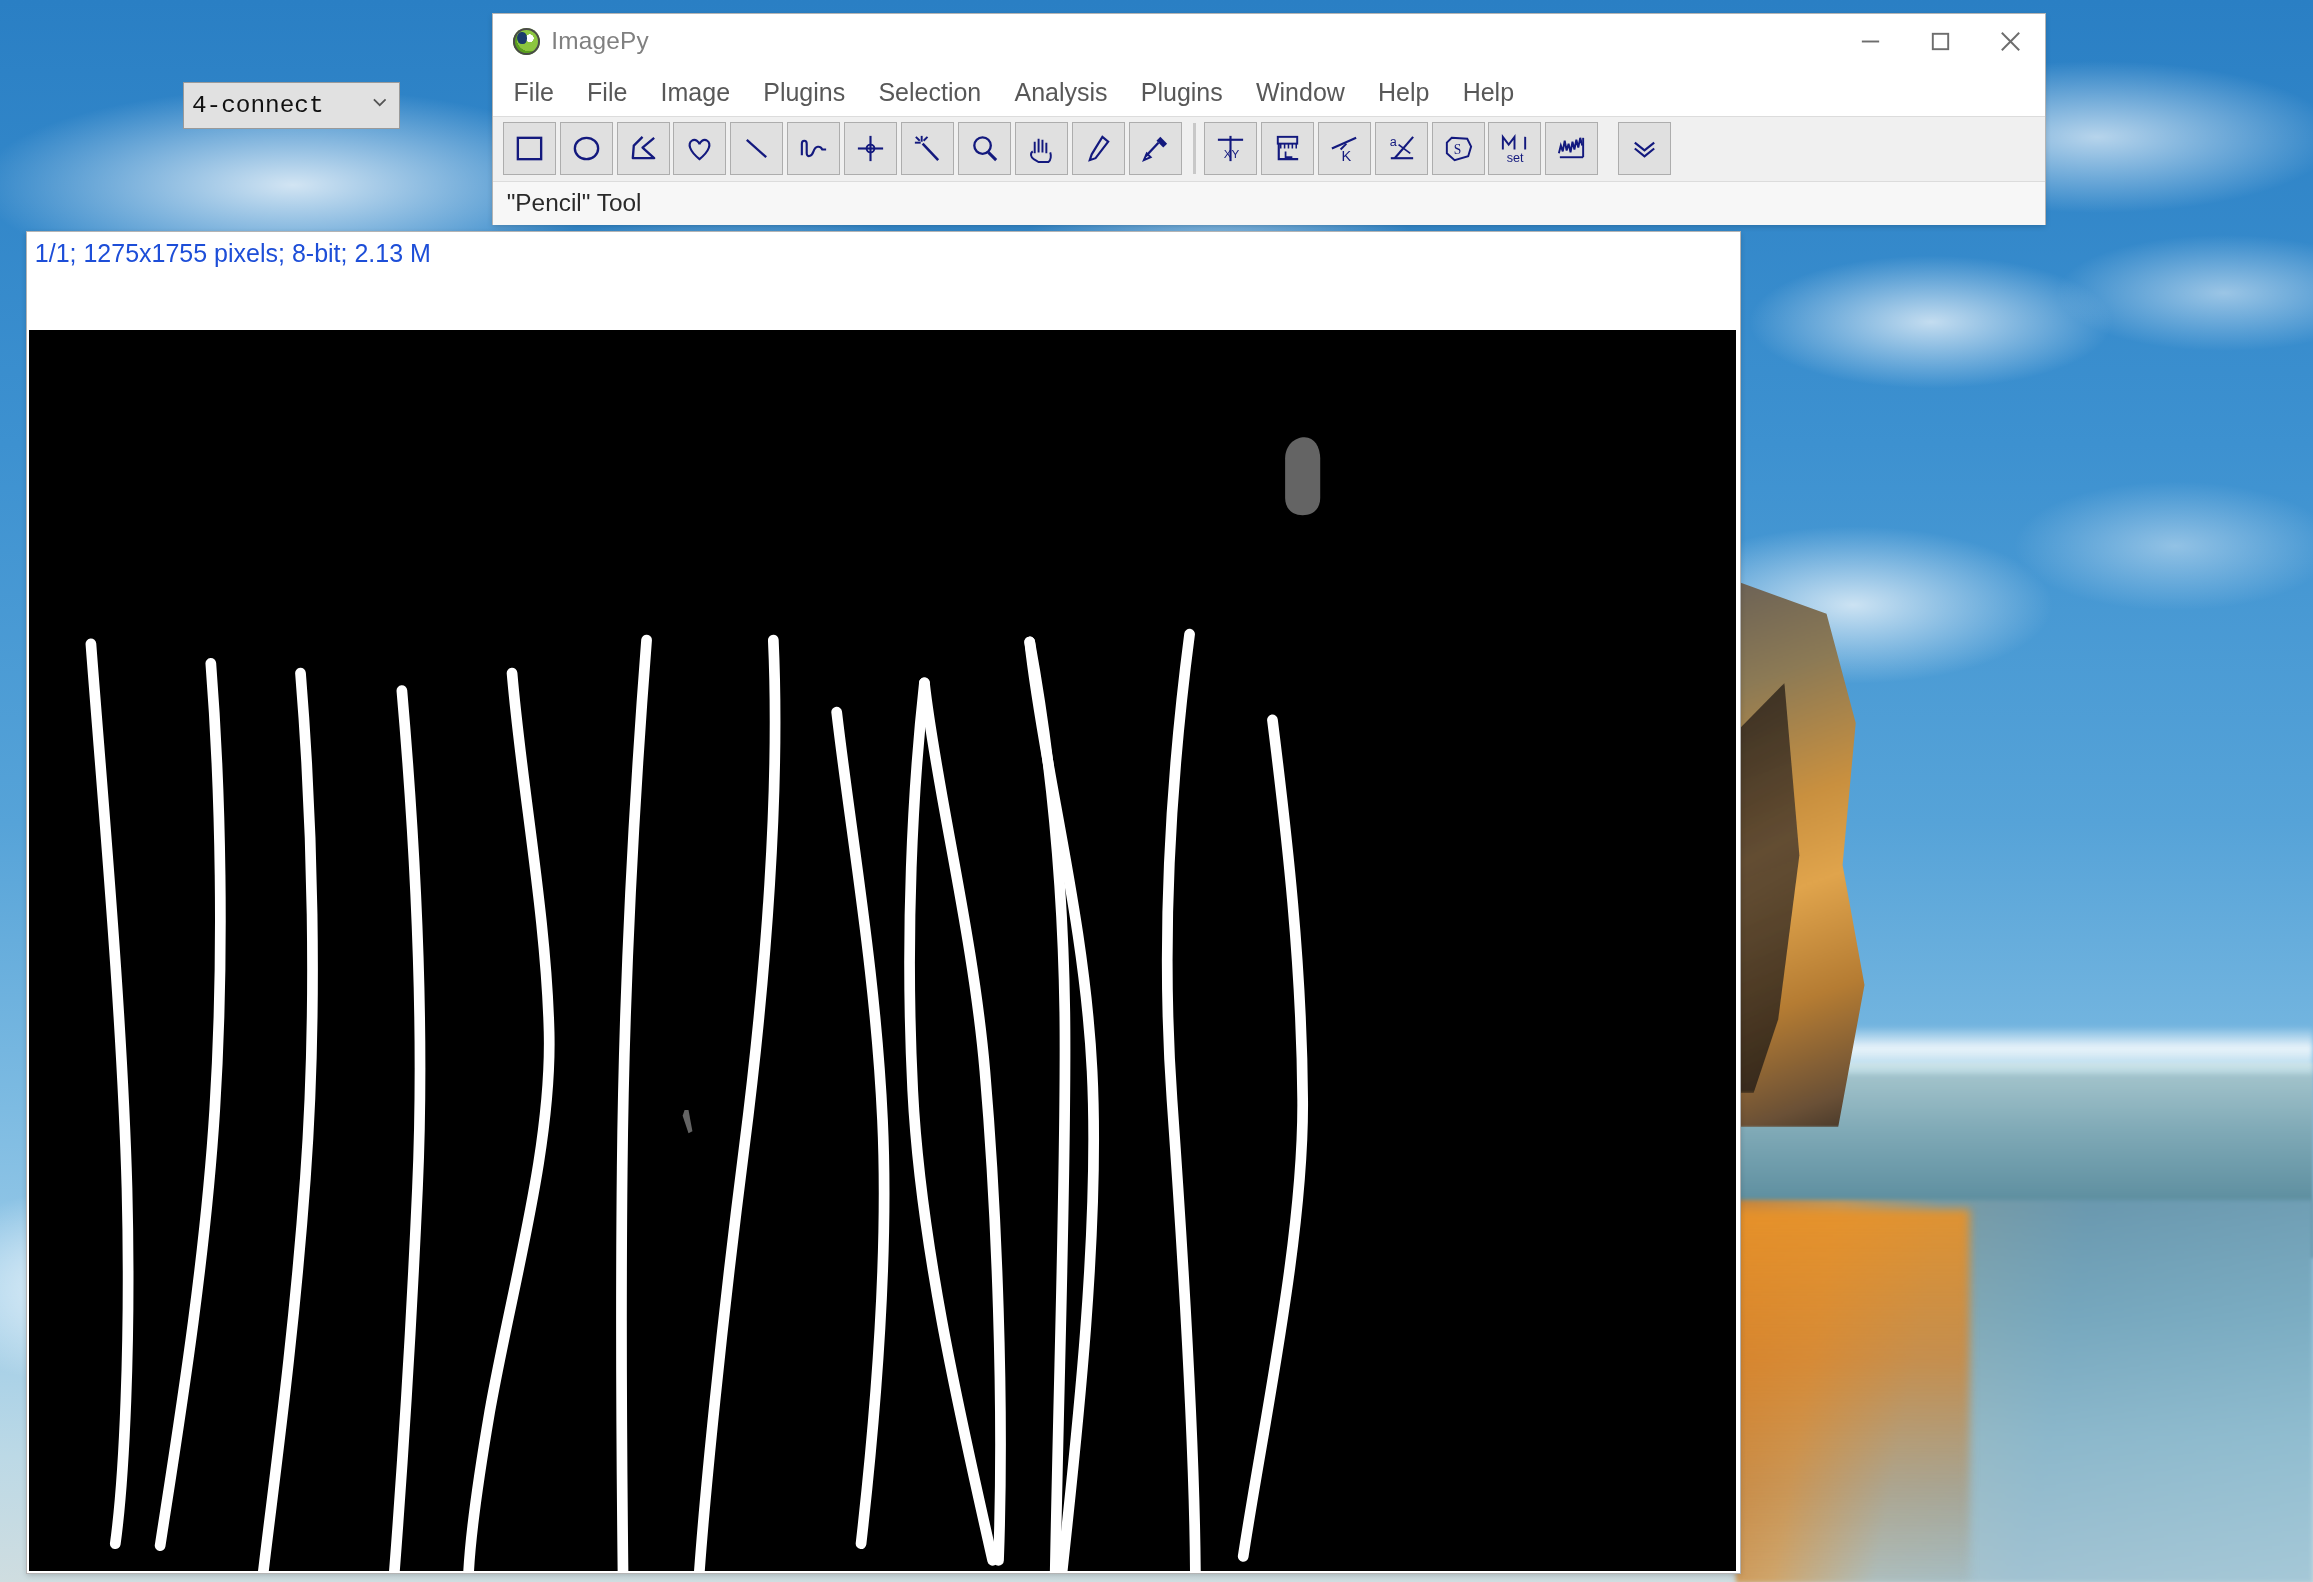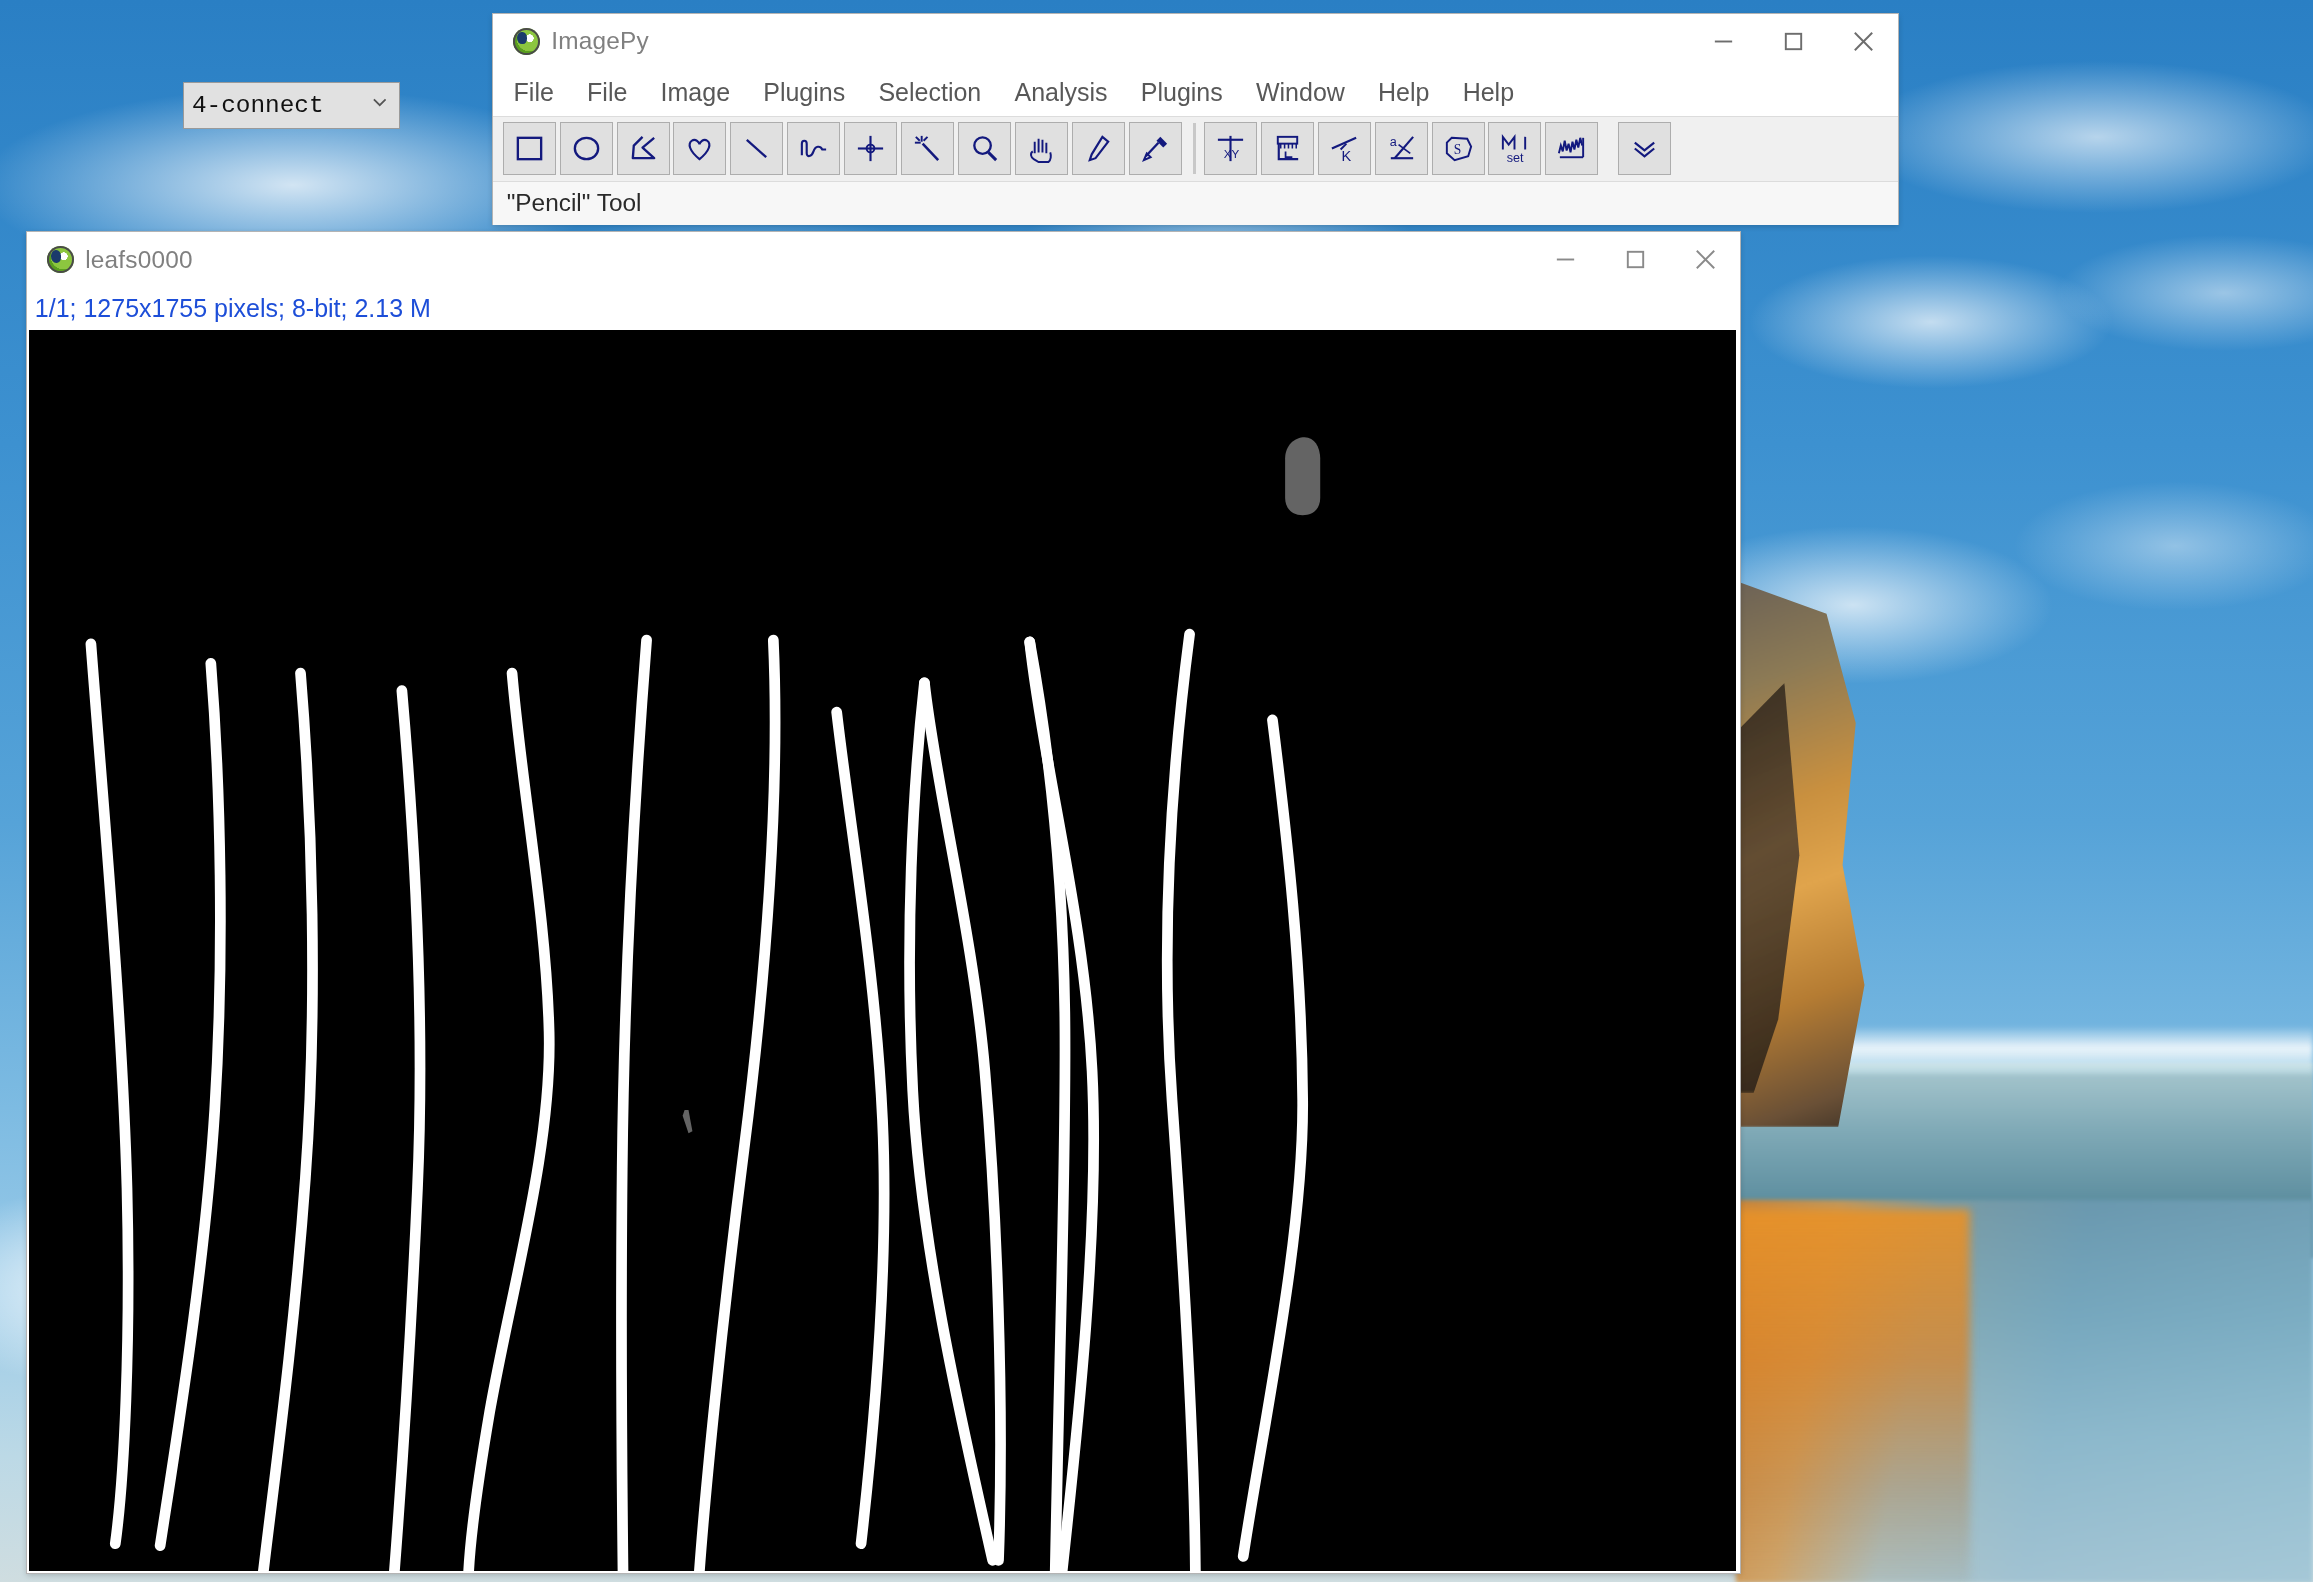--- a/index.html
+++ b/index.html
@@ -70,21 +70,21 @@
            background:radial-gradient(circle at 62% 38%, #ffffff 0 16%, #8cc63f 17% 55%, #5a9e1f 56% 100%);
            box-shadow:0 0 0 2px #4a4a4a inset;position:relative;}
   .tb-icon:after{content:"";position:absolute;left:4.9px;top:3.9px;width:9.8px;height:12.7px;border-radius:50% 50% 45% 55%;
            background:#1b3a6b;}
   .tb-title{font-size:24.4px;color:#808080;letter-spacing:0.2px;}
   .tb-spacer{flex:1;}
   .tb-btn{width:70px;height:55px;display:flex;align-items:center;justify-content:center;color:#6d6d6d;}
   .tb-btn svg{display:block;}
 
   
-  #imagepy-window{left:493px;top:13.7px;width:1405px;height:210px;background:#fff;
+  #imagepy-window{left:493px;top:13.7px;width:1552px;height:210px;background:#fff;
                   box-shadow:0 0 0 1px #b4b4b4, 0 2px 5.9px rgba(0,0,0,.22);}
   #menubar{height:47px;display:flex;align-items:center;padding-left:4px;background:#fff;}
   .menu-item{font-size:25px;color:#585858;padding:0 16.6px;cursor:default;white-space:nowrap;}
   #toolbar{height:64px;background:#f0f0f0;display:flex;align-items:center;padding-left:9.8px;
            border-top:1px solid #dcdcdc;}
   .tool{width:51px;height:51px;background:#e0e0e0;border:1px solid #adadad;margin-right:3.9px;
         display:flex;align-items:center;justify-content:center;}
   .tool svg{display:block;}
   .tool-sep{width:2.9px;height:51px;background:#c8c8c8;margin:0 7.8px;}
   .tool-gap{width:15.6px;}
@@ -313,41 +313,20 @@
     </div>
   </div>
 
   <div id="statusbar">
     <span>"Pencil" Tool</span>
   </div>
 </div>
 
 <div class="win" id="image-window">
 
-  <div class="titlebar" style="height:55px;">
-    <div class="tb-icon"></div>
-    <div class="tb-title">leafs0000</div>
-    <div class="tb-spacer"></div>
-    <div class="tb-btn">
-      <svg width="25" height="25" viewBox="0 0 26 26">
-          <line x1="4" y1="13" x2="22" y2="13" stroke="#8a8a8a" stroke-width="2"></line>
-        </svg>
-    </div>
-    <div class="tb-btn">
-      <svg width="25" height="25" viewBox="0 0 26 26">
-          <rect x="5" y="5" width="16" height="16" fill="none" stroke="#8a8a8a" stroke-width="2"></rect>
-        </svg>
-    </div>
-    <div class="tb-btn">
-      <svg width="29" height="29" viewBox="0 0 30 30">
-          <line x1="6" y1="6" x2="24" y2="24" stroke="#8a8a8a" stroke-width="2"></line>
-          <line x1="24" y1="6" x2="6" y2="24" stroke="#8a8a8a" stroke-width="2"></line>
-        </svg>
-    </div>
-  </div>
 
   <div id="img-info">
     <span>1/1;   1275x1755 pixels; 8-bit; 2.13 M</span>
   </div>
 
   <div id="img-canvas">
     <svg width="1707" height="1241" viewBox="0 0 1750 1273">
       <rect x="0" y="0" width="1750" height="1273" fill="#000000"></rect>
 
       <g fill="none" stroke="#ffffff" stroke-width="11" stroke-linecap="round">

